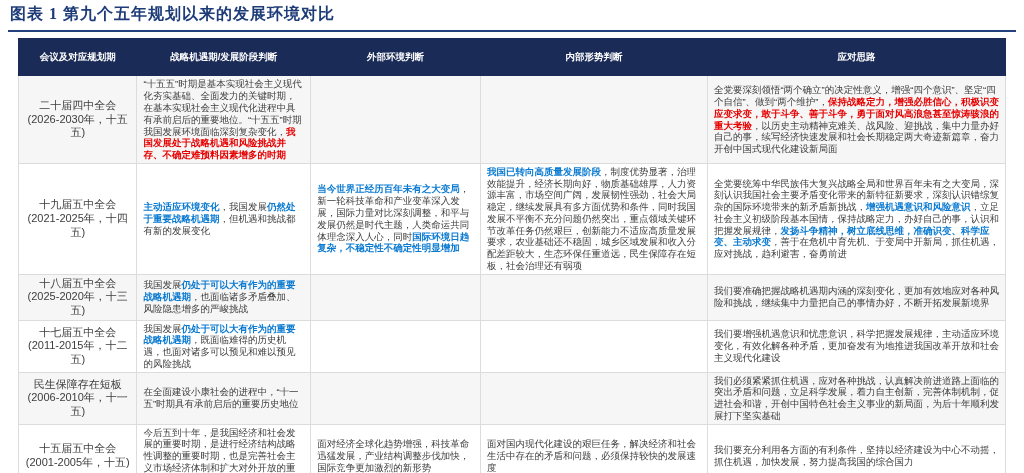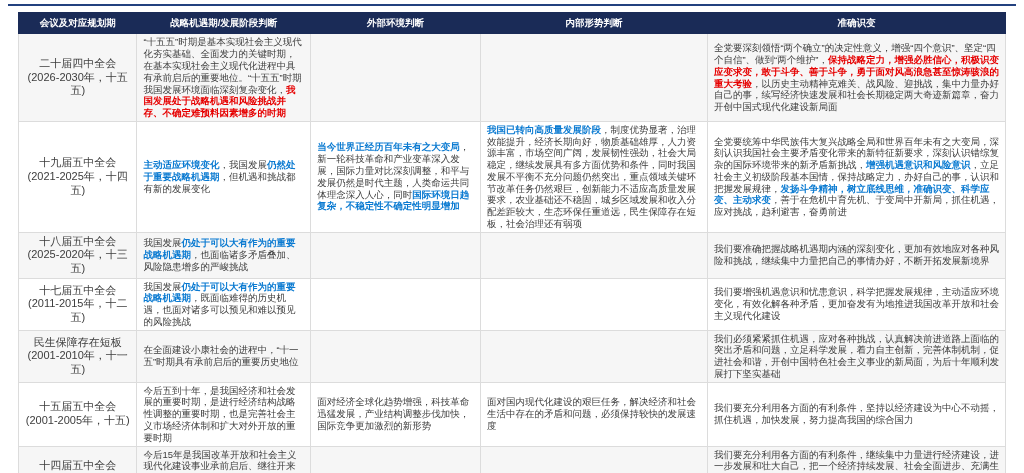--- a/index.html
+++ b/index.html
@@ -14,21 +14,21 @@
   }
   .rule-top{height:2px;background:#23417f;margin:0 0 6px 0;}
   .tbl-wrap{margin-left:10px;width:988px;}
   table{
     width:988px;border-collapse:collapse;table-layout:fixed;
   }
   col.c1{width:12.0%} col.c2{width:17.6%} col.c3{width:17.2%}
   col.c4{width:23.0%} col.c5{width:30.2%}
   thead th{
     background:#1a2b57;color:#ffffff;font-size:9.5px;font-weight:bold;
-    padding:5px 2px;text-align:center;border:1px solid #1a2b57;line-height:1.1;
+    padding:13px 2px;text-align:center;border:1px solid #1a2b57;line-height:1.1;
   }
   tbody td{
     border:1px solid #dcdcdc;vertical-align:middle;
     font-size:9.5px;line-height:1.24;color:#3c3c3c;padding:2px 6px;
   }
   tbody tr:nth-child(odd){background:#f6f6f6;}
   tbody tr:nth-child(even){background:#ffffff;}
   tbody tr:nth-child(1){height:85px;}
   tbody tr:nth-child(2){height:93px;}
   tbody tr:nth-child(3){height:34px;}
@@ -38,38 +38,39 @@
   tbody tr:nth-child(7){height:28px;}
   td.meet{text-align:center;font-size:11px;color:#3c3c3c;padding:2px 3px;}
   .seg-n{color:#3c3c3c;}
   .seg-r{color:#e60000;font-weight:bold;}
   .seg-b{color:#0a7ad1;font-weight:bold;}
 </style>
 </head>
 <body>
 
 <div class="page">
+  <h1 class="fig-title">图表 1  第九个五年规划以来的发展环境对比</h1>
   <div class="rule-top"></div>
 
   <div class="tbl-wrap">
     <table>
       <colgroup>
         <col class="c1">
           <col class="c2">
           <col class="c3">
           <col class="c4">
           <col class="c5">
       </colgroup>
       <thead>
         <tr>
           <th>会议及对应规划期</th>
           <th>战略机遇期/发展阶段判断</th>
           <th>外部环境判断</th>
           <th>内部形势判断</th>
-          <th>准确识变</th>
+          <th>应对思路</th>
         </tr>
       </thead>
       <tbody>
           <tr>
             <td class="meet">
               <div>二十届四中全会</div>
               <div>(2026-2030年，十五五)</div>
             </td>
             <td><span class="seg-n">“十五五”时期是基本实现社会主义现代化夯实基础、全面发力的关键时期，在基本实现社会主义现代化进程中具有承前启后的重要地位。“十五五”时期我国发展环境面临深刻复杂变化，</span><span class="seg-r">我国发展处于战略机遇和风险挑战并存、不确定难预料因素增多的时期</span></td>
             <td></td>
@@ -102,21 +103,21 @@
               <div>(2011-2015年，十二五)</div>
             </td>
             <td><span class="seg-n">我国发展</span><span class="seg-b">仍处于可以大有作为的重要战略机遇期</span><span class="seg-n">，既面临难得的历史机遇，也面对诸多可以预见和难以预见的风险挑战</span></td>
             <td></td>
             <td></td>
             <td><span class="seg-n">我们要增强机遇意识和忧患意识，科学把握发展规律，主动适应环境变化，有效化解各种矛盾，更加奋发有为地推进我国改革开放和社会主义现代化建设</span></td>
           </tr>
           <tr>
             <td class="meet">
               <div>民生保障存在短板</div>
-              <div>(2001-2010年，十一五)</div>
+              <div>(2006-2010年，十一五)</div>
             </td>
             <td><span class="seg-n">在全面建设小康社会的进程中，“十一五”时期具有承前启后的重要历史地位</span></td>
             <td></td>
             <td></td>
             <td><span class="seg-n">我们必须紧紧抓住机遇，应对各种挑战，认真解决前进道路上面临的突出矛盾和问题，立足科学发展，着力自主创新，完善体制机制，促进社会和谐，开创中国特色社会主义事业的新局面，为后十年顺利发展打下坚实基础</span></td>
           </tr>
           <tr>
             <td class="meet">
               <div>十五届五中全会</div>
               <div>(2001-2005年，十五)</div>

